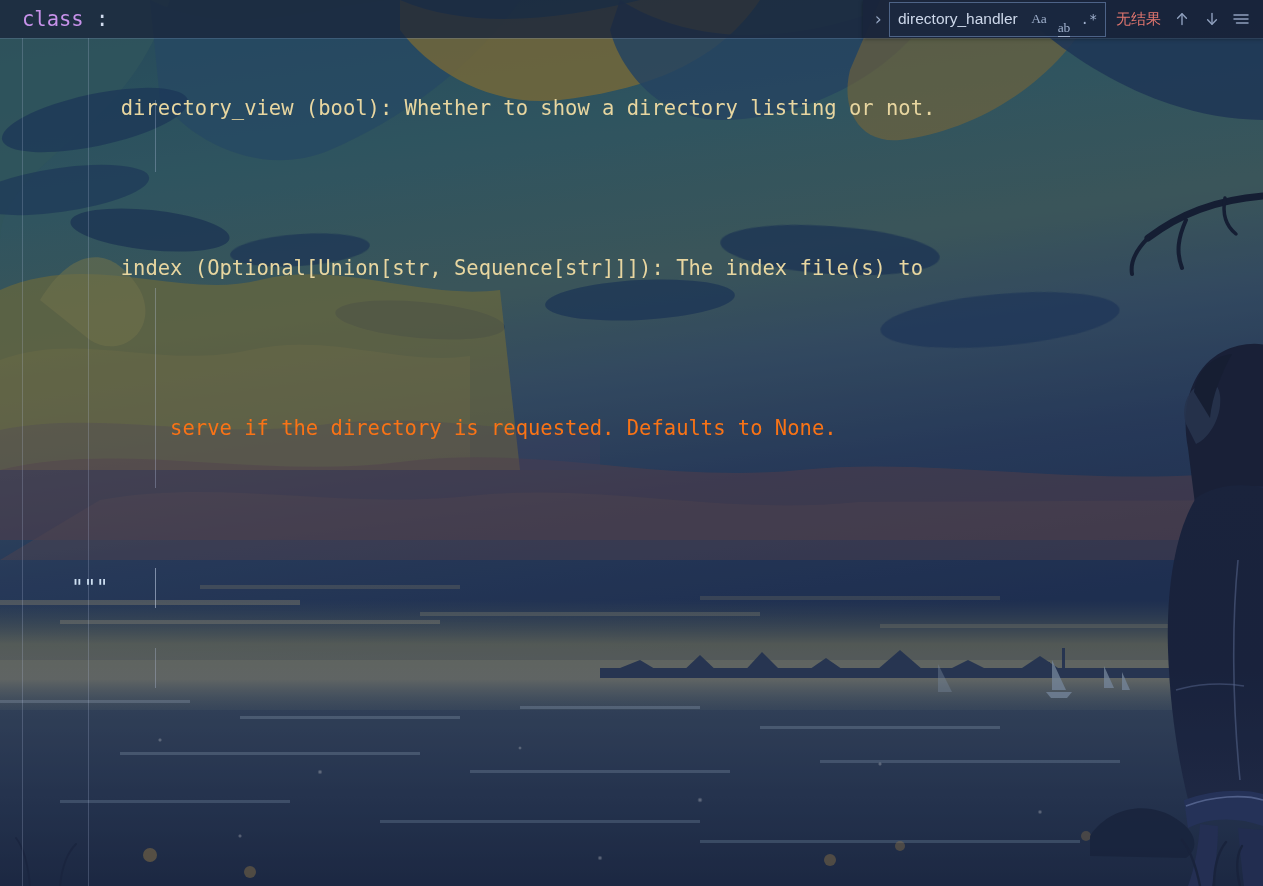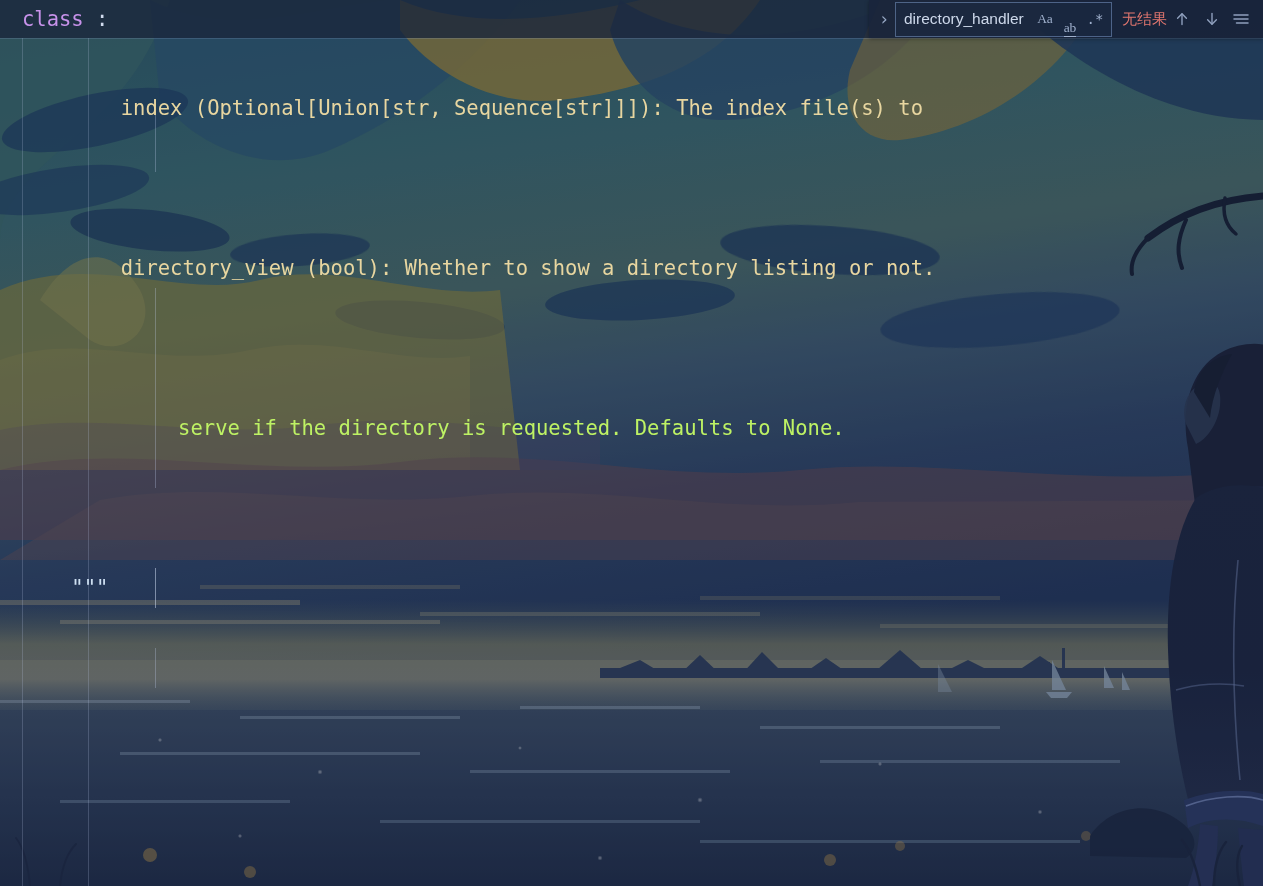--- a/index.html
+++ b/index.html
@@ -39,21 +39,21 @@
     width:1263px;
     white-space:pre;
     color:#c8d3e8;
   }
   .line { height:40px; line-height:40px; padding-left:22px; }
 
   
   .kw       { color:#c792ea; }          
   .cls      { color:#ffcb8b; }          
   .doc      { color:#e8d6a0; }          
-  .doc2     { color:#bef264;margin-left:8px; }
+  .doc2     { color:#f97316; }
   .plain    { color:#d2dcef; }
   .quote    { color:#cfe0f2; }
 
   
   #sticky {
     position:absolute; left:0; top:0; width:1263px; height:38px;
     background:rgba(26,38,60,0.80);
     box-shadow:0 1px 0 rgba(140,165,205,0.22);
     display:flex; align-items:center;
     padding-left:22px;
@@ -92,21 +92,21 @@
   .fopt {
     width:24px; height:22px; margin-left:1px;
     display:flex; align-items:center; justify-content:center;
     color:#9fb0cc; font-size:13.5px; cursor:pointer;
     font-family:"Liberation Serif",serif;
     border-radius:2px;
   }
   .fopt.regex { font-family:"DejaVu Sans Mono",monospace; font-size:14px; }
   .fopt .ul { border-bottom:1.5px solid #9fb0cc; line-height:1.05;margin-top:20px; }
   #find-status {
-    color:#e2766f; font-size:15px; margin-left:10px; 
+    color:#e2766f; font-size:15px; margin-left:10px; margin-right:6px;
     font-family:"Liberation Sans",sans-serif; white-space:nowrap;
   }
   .navbtn {
     width:30px; height:30px; display:flex; align-items:center; justify-content:center;
     color:#8fa0bd; cursor:pointer;
   }
   .navbtn svg { display:block; }
   #find-menu { width:28px; height:30px; display:flex; align-items:center; justify-content:center; cursor:pointer; }
 
   
@@ -302,23 +302,23 @@
 
   <div class="guide g1"></div>
   <div class="guide g2"></div>
   <div class="guide-seg" style="left:155px;top:100px;height:72px;"></div>
   <div class="guide-seg" style="left:155px;top:288px;height:200px;"></div>
   <div class="guide-seg" style="left:155px;top:568px;height:40px;background:rgba(215,228,250,0.50);"></div>
   <div class="guide-seg" style="left:155px;top:648px;height:40px;"></div>
 
   <div id="code">
 
+    <div class="line"><span class="doc">        directory_view (bool): Whether to show a directory listing or not.</span></div>
+
     <div class="line"><span class="doc">        index (Optional[Union[str, Sequence[str]]]): The index file(s) to</span></div>
-
-    <div class="line"><span class="doc">        directory_view (bool): Whether to show a directory listing or not.</span></div>
 
     <div class="line"><span class="doc2">            serve if the directory is requested. Defaults to None.</span></div>
 
     <div class="line"><span class="quote">    """</span></div>
 
     <div class="line"><span></span></div>
 
     
 
     

